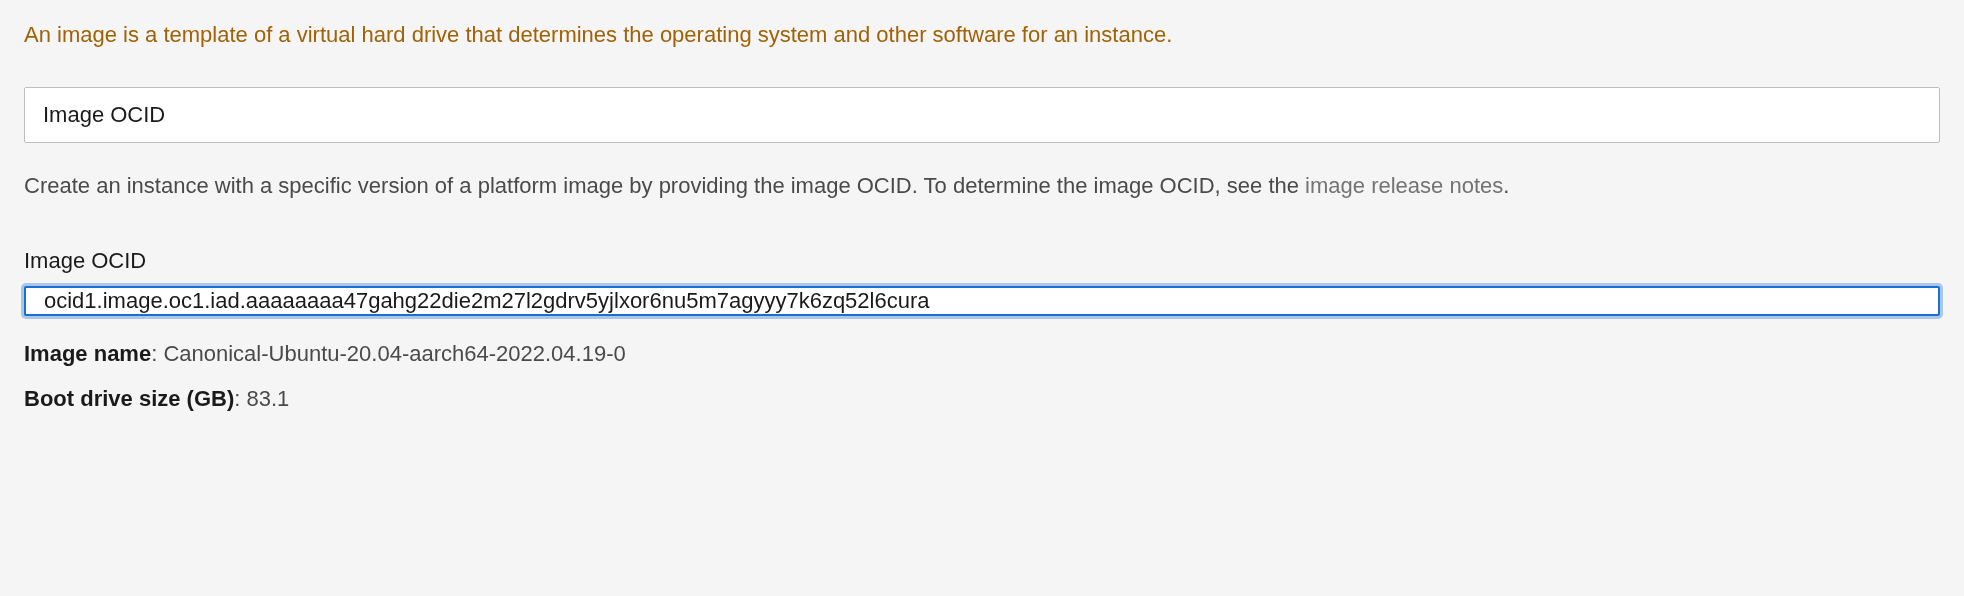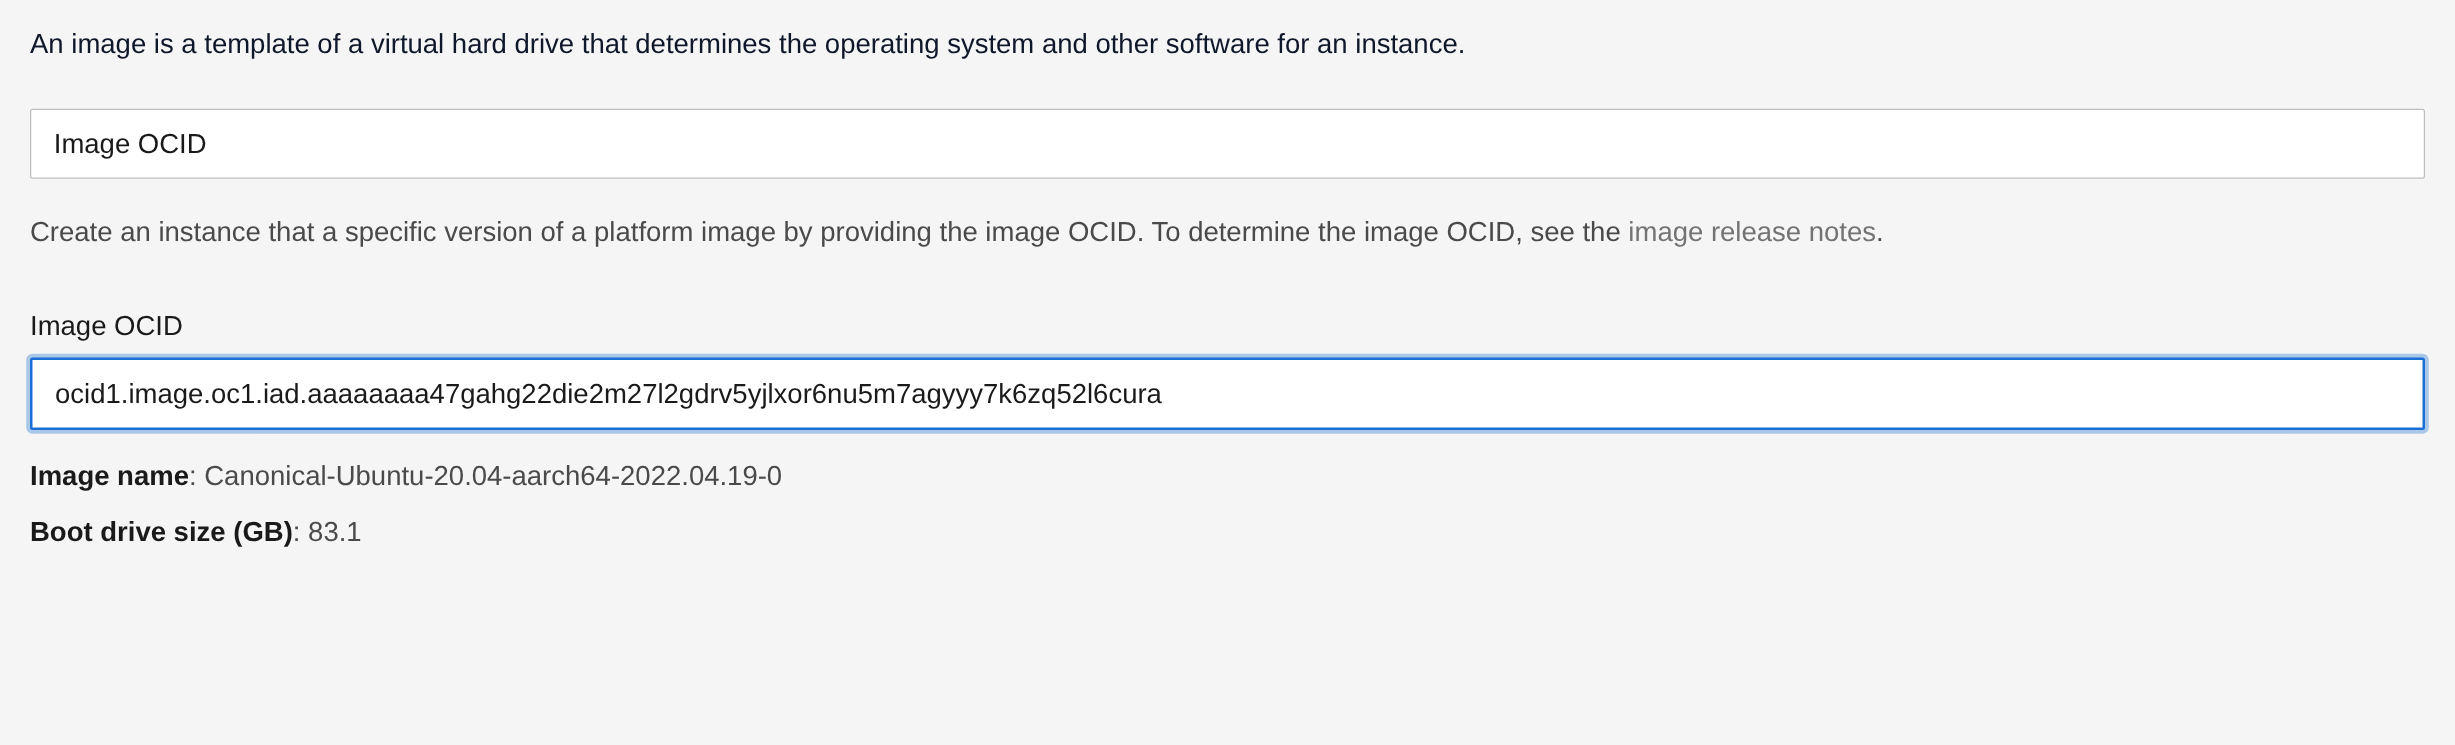--- a/index.html
+++ b/index.html
@@ -9,21 +9,21 @@
     }
     body {
       font-family: -apple-system, BlinkMacSystemFont, "Segoe UI", Helvetica, Arial, sans-serif;
       background-color: #f5f5f5;
       padding: 20px 24px;
       color: #222;
       font-size: 22px;
       line-height: 1.4;
     }
     .description {
-      color: #0f172a;
+      color: #a16207;
       margin-bottom: 36px;
     }
     .field-label {
       color: #1a1a1a;
       font-size: 22px;
       margin-bottom: 10px;
       display: block;
     }
     .select-wrapper {
       position: relative;
@@ -46,21 +46,21 @@
     .helper-text {
       color: #4a4a4a;
       margin-bottom: 44px;
     }
     .link {
       color: #737373;
       text-decoration: none;
     }
     .text-input {
       width: 100%;
-      padding: 14px 18px;
+      padding: 0 18px;
       font-size: 22px;
       background-color: #ffffff;
       border: 1px solid #bfbfbf;
       border-radius: 2px;
       color: #1a1a1a;
       outline: none;
     }
     .focused-input {
       border: 2px solid #1a6fd6;
       box-shadow: 0 0 0 3px rgba(78, 144, 216, 0.45);
@@ -84,21 +84,21 @@
 
 <div class="field-group">
   <div class="select-wrapper">
     <button class="select-input">
       <span>Image OCID</span>
     </button>
   </div>
 </div>
 
 <p class="helper-text">
-  <span>Create an instance that a specific version of a platform image by providing the image OCID. To determine the image OCID, see the </span><a href="#" class="link">image release notes</a><span>.</span>
+  <span>Create an instance with a specific version of a platform image by providing the image OCID. To determine the image OCID, see the </span><a href="#" class="link">image release notes</a><span>.</span>
 </p>
 
 <div class="input-group">
   <label class="field-label">Image OCID</label>
   <input type="text" class="text-input focused-input" value="ocid1.image.oc1.iad.aaaaaaaa47gahg22die2m27l2gdrv5yjlxor6nu5m7agyyy7k6zq52l6cura" style="">
 </div>
 
 <div class="detail-row">
   <span class="detail-label">Image name</span><span>: </span><span>Canonical-Ubuntu-20.04-aarch64-2022.04.19-0</span>
 </div>

